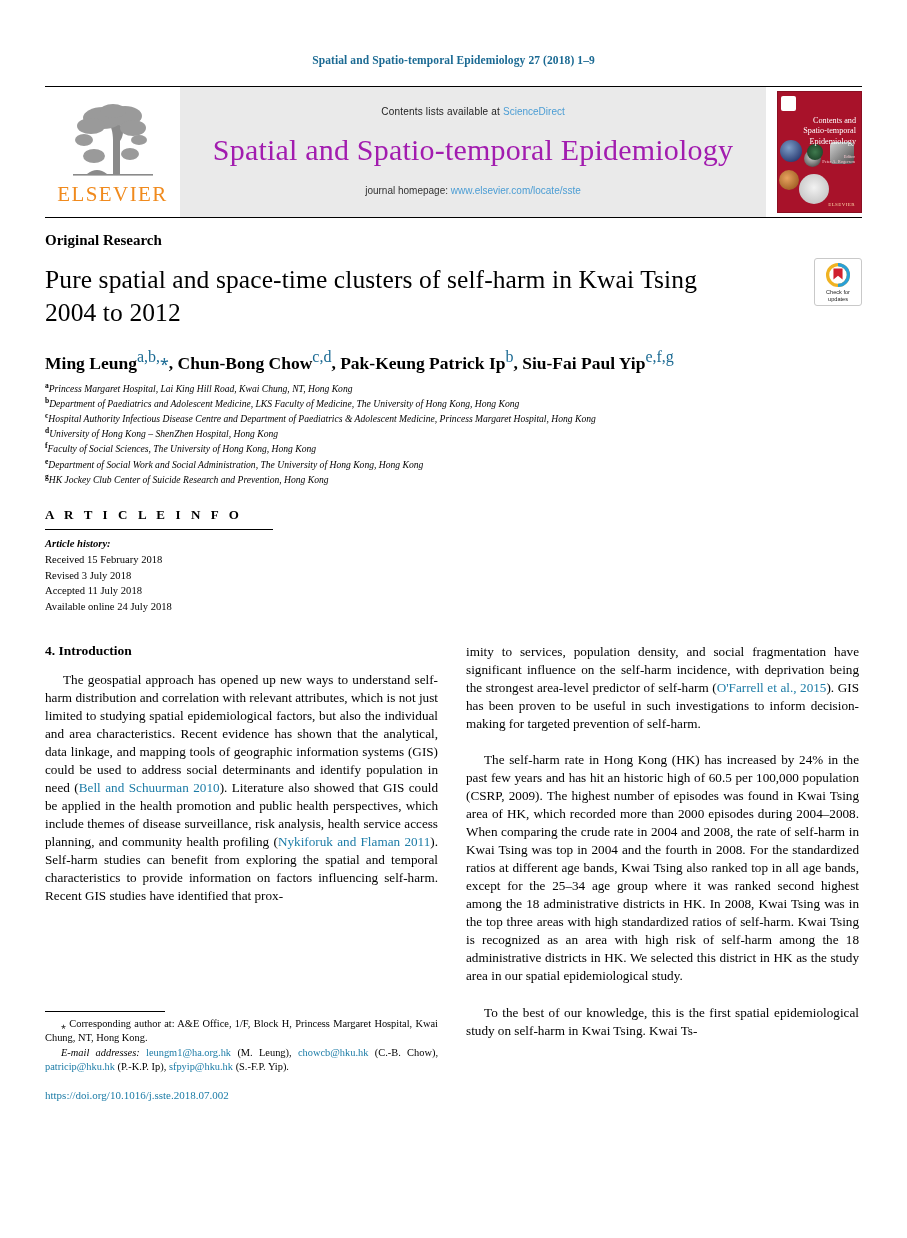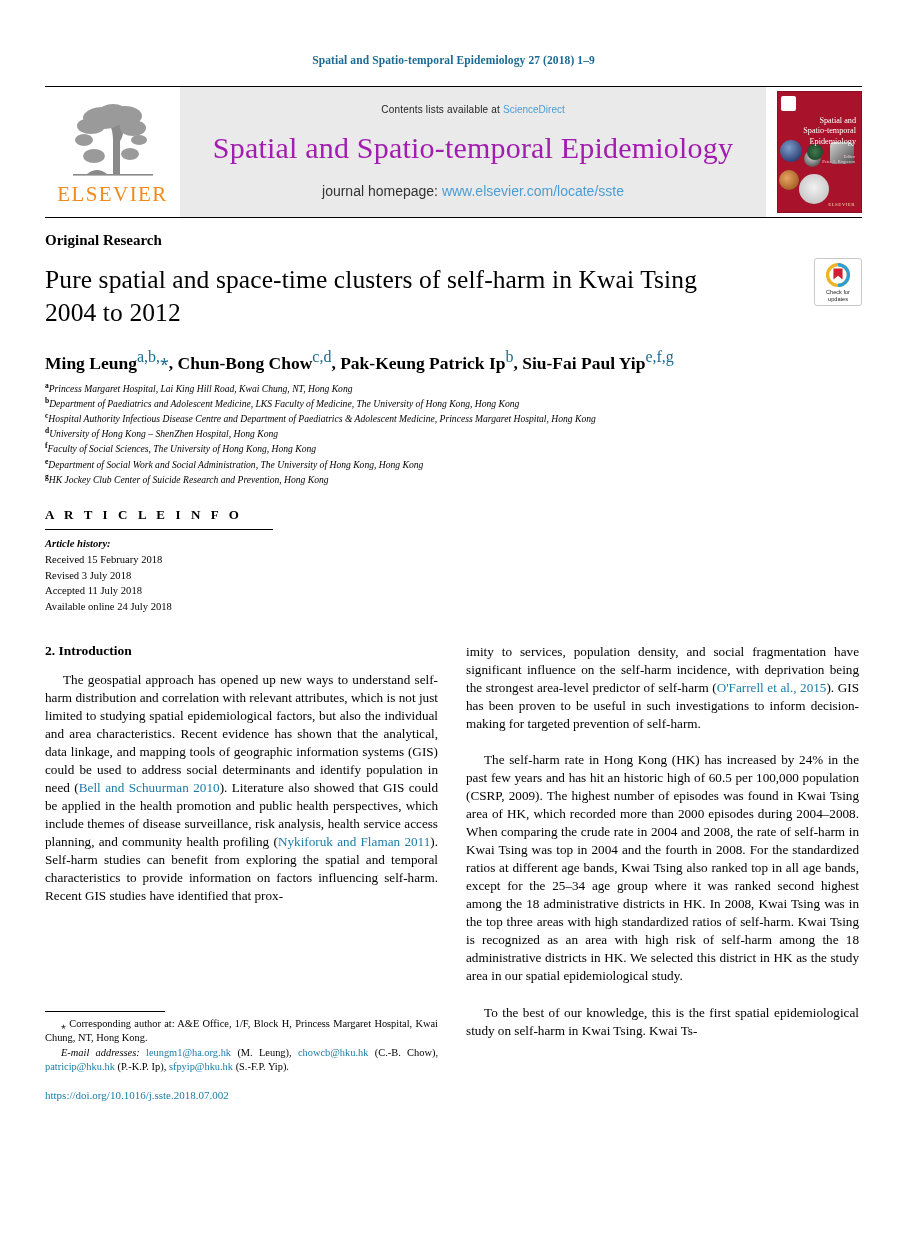--- a/index.html
+++ b/index.html
@@ -82,21 +82,21 @@
   .journal-title {
     font-family: "Liberation Serif", serif;
     font-size: 30px;
     color: #a21caf;
     margin: 16px 0 18px;
     letter-spacing: .2px;
     white-space: nowrap;
   }
   .homepage-line {
     font-family: "Liberation Sans", sans-serif;
-    font-size: 14px;
+    font-size: 10px;
     color: #333;
   }
   .homepage-line .hp-link { color: #4b9dd4; }
   .mast-cover {
     width: 96px;
     flex: 0 0 96px;
     display: flex;
     align-items: center;
     justify-content: flex-end;
   }
@@ -339,21 +339,21 @@
     <div class="mast-cover">
       <div class="cover-img">
         <div class="cv-dot" style="left:2px;top:48px;width:22px;height:22px;background:radial-gradient(circle at 40% 35%, #7e9ec8, #13205a);"></div>
         <div class="cv-dot" style="left:26px;top:58px;width:17px;height:17px;background:radial-gradient(circle at 45% 40%, #d8d8d8, #2a2a2a);"></div>
         <div class="cv-dot" style="left:29px;top:52px;width:16px;height:16px;background:radial-gradient(circle at 50% 50%, #3f7a4e, #14361f);"></div>
         <div class="cv-dot" style="left:52px;top:50px;width:24px;height:22px;border-radius:4px;background:linear-gradient(135deg,#d3d3d3,#4a4a4a);"></div>
         <div class="cv-dot" style="left:1px;top:78px;width:20px;height:20px;background:radial-gradient(circle at 40% 40%, #e8a35f, #8a4a12);"></div>
         <div class="cv-dot" style="left:21px;top:82px;width:30px;height:30px;background:radial-gradient(circle at 50% 45%, #f2f2f2, #b9b9b9);"></div>
         <div class="cv-dot" style="left:3px;top:4px;width:15px;height:15px;border-radius:2px;background:#ffffff;"></div>
         <div class="cv-title">
-          <span>Spatial and</span><br>
+          <span>Contents and</span><br>
           <span>Spatio-temporal</span><br>
           <span>Epidemiology</span>
         </div>
         <div class="cv-editor">
           <span>Editor</span><br>
           <span>Peter A. Rogerson</span>
         </div>
         <div class="cv-elsevier">ELSEVIER</div>
       </div>
     </div>
@@ -402,21 +402,21 @@
     <div class="info-hist-line">Received 15 February 2018</div>
     <div class="info-hist-line">Revised 3 July 2018</div>
     <div class="info-hist-line">Accepted 11 July 2018</div>
     <div class="info-hist-line">Available online 24 July 2018</div>
   </div>
 
   <div class="body-cols">
 
     <div class="col">
       <div class="bodywrap">
-        <h2 class="sec-head">2. Introduction</h2>
+        <h2 class="sec-head">4. Introduction</h2>
         <p class="body"><span>The geospatial approach has opened up new ways to understand self-harm distribution and correlation with relevant attributes, which is not just limited to studying spatial epidemiological factors, but also the individual and area characteristics. Recent evidence has shown that the analytical, data linkage, and mapping tools of geographic information systems (GIS) could be used to address social determinants and identify population in need (</span><span class="cite">Bell and Schuurman 2010</span><span>). Literature also showed that GIS could be applied in the health promotion and public health perspectives, which include themes of disease surveillance, risk analysis, health service access planning, and community health profiling (</span><span class="cite">Nykiforuk and Flaman 2011</span><span>). Self-harm studies can benefit from exploring the spatial and temporal characteristics to provide information on factors influencing self-harm. Recent GIS studies have identified that prox-</span></p>
       </div>
 
       <div class="foot">
         <div class="foot-rule"></div>
         <div class="foot-line">
           <span style="margin-left:16px;" class="star">⁎</span>
           <span>Corresponding author at: A&amp;E Office, 1/F, Block H, Princess Margaret Hospital, Kwai Chung, NT, Hong Kong.</span>
         </div>
         <div class="foot-line">

